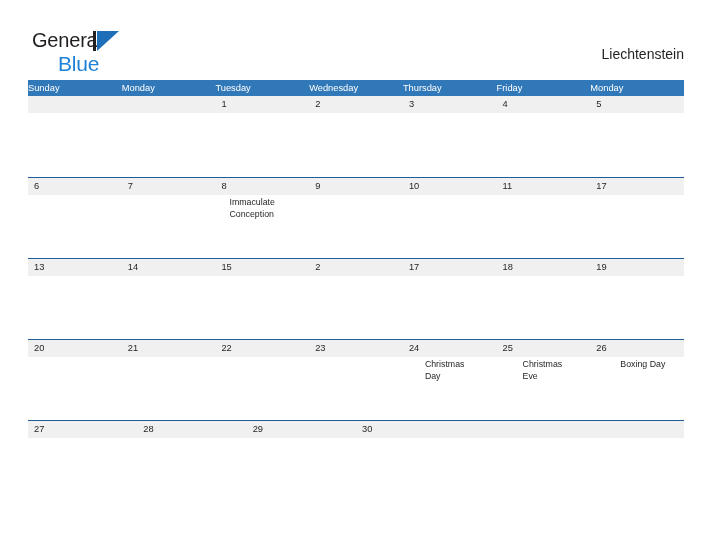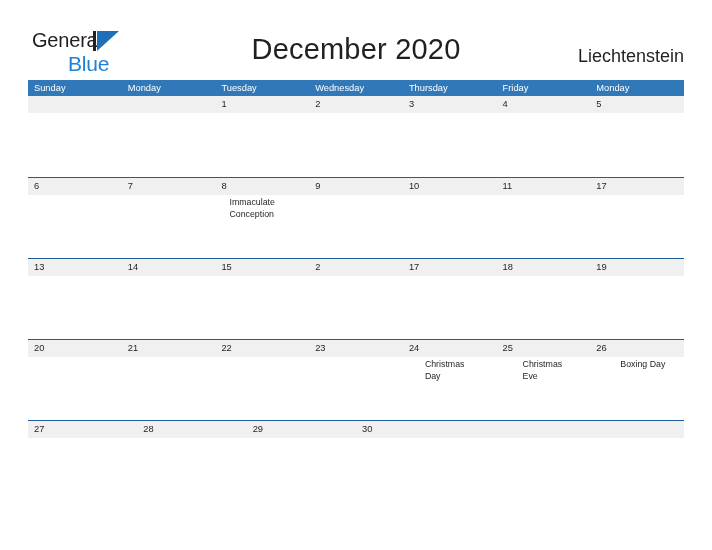--- a/index.html
+++ b/index.html
@@ -67,21 +67,21 @@
     left: 4px;
     top: 0;
     width: 0;
     height: 0;
     border-left: 22px solid #1f6fb8;
     border-bottom: 20px solid transparent;
   }
   .logo-blue {
     display: block;
     margin-top: 1px;
-    margin-left: 36px;
+    margin-left: 26px;
     font-size: 21px;
     color: #1f82d6;
     letter-spacing: -0.2px;
   }
 
   
   .month-title {
     position: absolute;
     left: 0;
     top: 33px;
@@ -91,42 +91,41 @@
     color: #231f20;
     font-weight: 400;
     letter-spacing: 0.2px;
   }
 
   
   .country {
     position: absolute;
     right: 28px;
     top: 46px;
-    font-size: 18px;
+    font-size: 14px;
     color: #231f20;
     text-align: right;
   }
 
   
   .calendar {
     position: absolute;
     left: 28px;
     top: 80px;
     width: 656px;
   }
 
   .weekday-header {
     display: flex;
     width: 100%;
     height: 16px;
     background: #3178b8;
   }
   .weekday-cell {
     flex: 1 1 0;
-    padding-left: 6px;
     font-size: 9.3px;
     line-height: 16px;
     color: #ffffff;
     overflow: hidden;
     white-space: nowrap;
   }
 
   .week-row {
     width: 100%;
     height: 81px;
@@ -174,21 +173,20 @@
     <div class="logo-row1">
       <span class="logo-general">General</span>
       <span class="logo-mark">
         <span class="logo-mark-bar"></span>
         <span class="logo-mark-tri"></span>
       </span>
     </div>
     <span class="logo-blue">Blue</span>
   </div>
 
-  <div class="month-title">December 2020</div>
 
   <div class="country">Liechtenstein</div>
 </div>
 
 <div class="calendar">
   <div class="weekday-header">
       <div class="weekday-cell">Sunday</div>
       <div class="weekday-cell">Monday</div>
       <div class="weekday-cell">Tuesday</div>
       <div class="weekday-cell">Wednesday</div>

